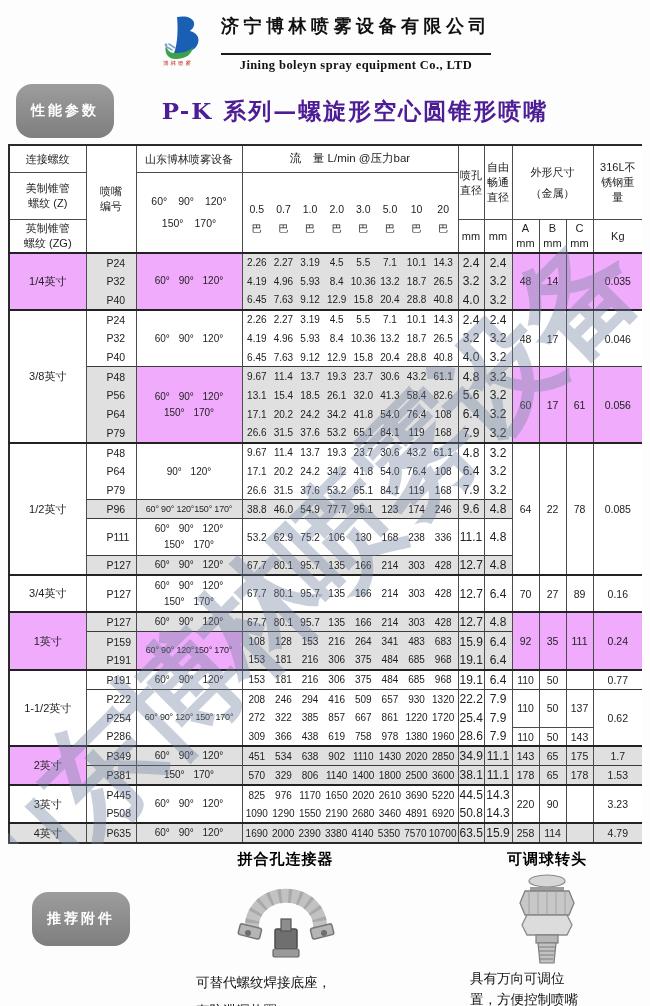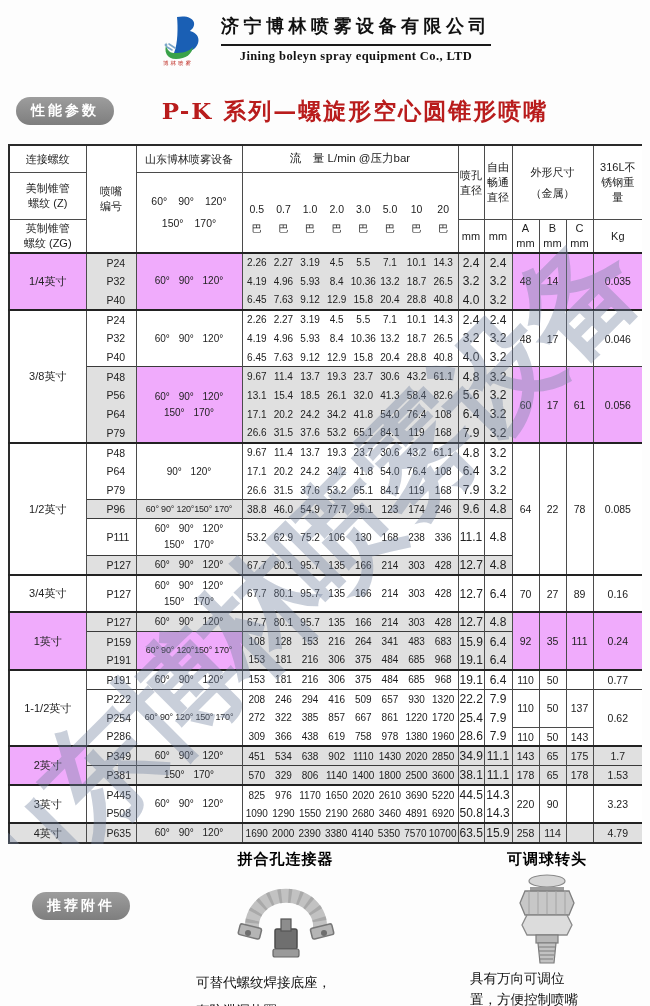--- a/index.html
+++ b/index.html
@@ -4,28 +4,28 @@
 <style>
   html,body{margin:0;padding:0;}
   body{
     width:650px;height:1006px;background:#fdfdfd;position:relative;overflow:hidden;
     font-family:"Liberation Sans",sans-serif;color:#1a1a1a;
   }
   
   .page-header{display:flex;justify-content:center;align-items:flex-start;gap:12px;padding-top:14px;height:56px;}
   .company-block{display:flex;flex-direction:column;align-items:center;}
   .company-cn{font-family:"Liberation Serif",serif;font-weight:bold;font-size:18px;letter-spacing:4.5px;
-    border-bottom:2px solid #1a1a1a;padding-bottom:6px;color:#111;}
+    border-bottom:2px solid #1a1a1a;padding-bottom:15px;color:#111;}
   .company-en{font-family:"Liberation Serif",serif;font-weight:bold;font-size:12.5px;margin-top:3px;color:#111;letter-spacing:.4px;}
   
   .section-row{display:flex;align-items:center;margin-top:24px;height:34px;}
   .badge{margin-left:16px;background:linear-gradient(#9d9d9d,#7e7e7e);color:#fff;font-weight:bold;
-    font-size:14px;letter-spacing:3px;padding:5px 15px;border-radius:16px;white-space:nowrap;}
+    font-size:14px;letter-spacing:3px;padding:18px 15px;border-radius:16px;white-space:nowrap;}
   .page-title{flex:1;text-align:center;font-family:"DejaVu Serif","Liberation Serif",serif;font-weight:bold;
-    font-size:23px;letter-spacing:2px;margin-right:54px;color:#b91c1c;}
+    font-size:23px;letter-spacing:2px;margin-right:54px;color:#4c1d95;}
   
   .table-wrap{position:relative;margin:16px 8px 0 8px;overflow:hidden;}
   table{border-collapse:collapse;table-layout:fixed;width:634px;border:2px solid #2a2a2a;background:#fff;}
   td{border-left:1px solid #4b4b4b;border-right:1px solid #4b4b4b;border-top:none;border-bottom:none;
      vertical-align:middle;text-align:center;overflow:hidden;}
   thead td{border:1px solid #4b4b4b;font-size:11px;white-space:pre-line;line-height:1.35;color:#1c1c1c;}
   .h1 td{height:24px;}
   .h2 td{height:44px;}
   .h3 td{height:28px;}
   .flow-title{font-size:11.5px;}

